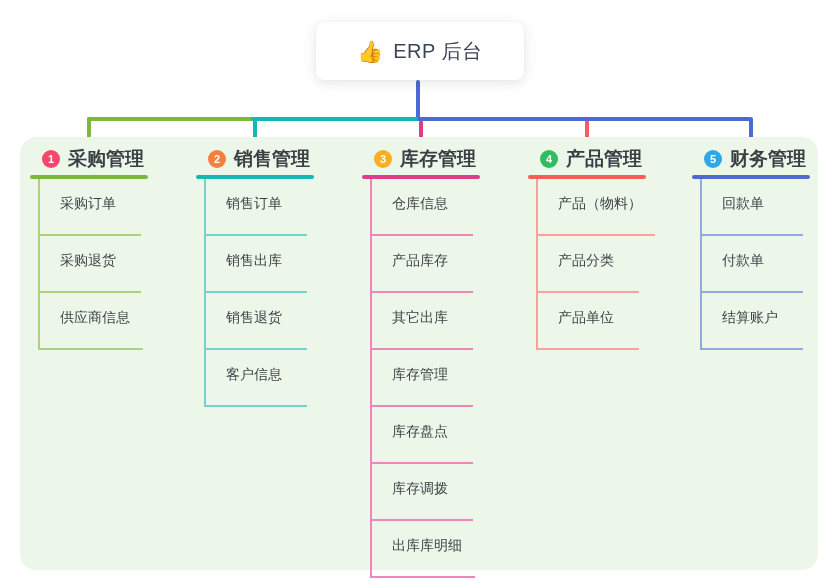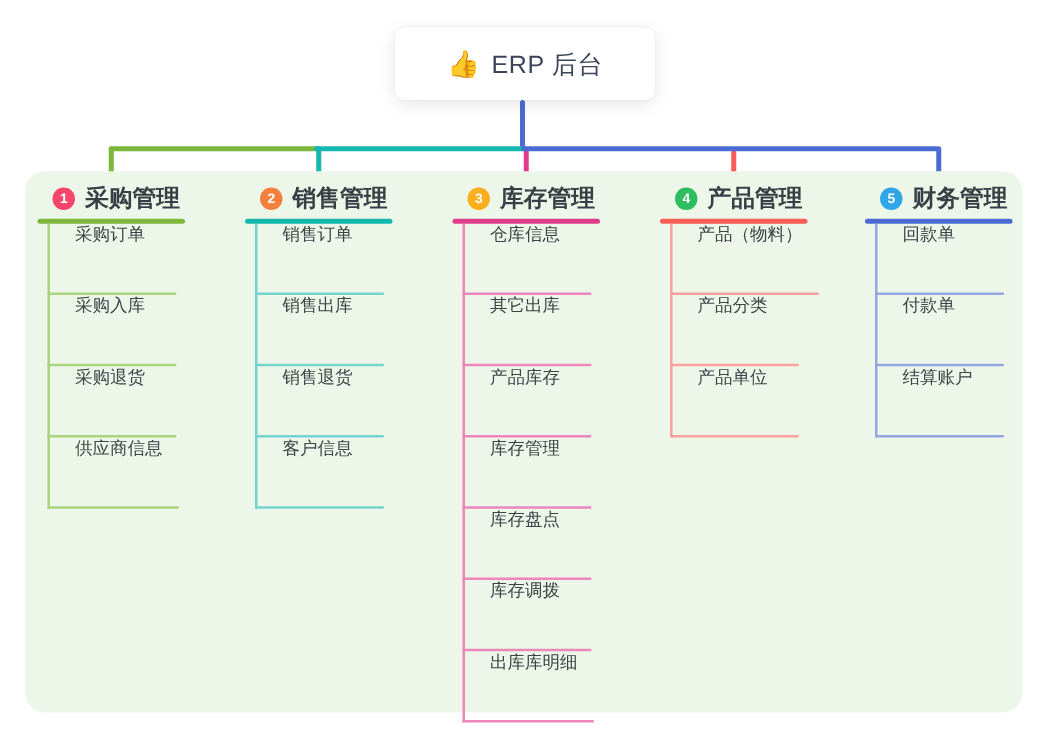--- a/index.html
+++ b/index.html
@@ -45,21 +45,21 @@
   .badge {
     width:18px; height:18px; border-radius:50%; flex:0 0 18px;
     display:flex; align-items:center; justify-content:center;
     color:#fff; font-size:11px; font-weight:bold;
   }
   .branch-title { font-size:19px; font-weight:600; color:#3a3f45; white-space:nowrap; }
   .branch-rule { margin-top:5px; width:118px; height:4px; border-radius:2px; background:var(--c); }
   .children { position:relative; margin-left:8px; }
   .vline { position:absolute; left:0; top:0; width:2px; height:100%; background:var(--cl); }
   .child {
-    height:55px; display:flex; align-items:flex-start;
+    height:55px; display:flex; align-items:center;
     width:max-content; min-width:90px; padding-right:13px;
     border-bottom:2px solid var(--cl);
   }
   .child-label {
     padding:0 0 6px 22px; font-size:14px; color:#3f4347; white-space:nowrap;
   }
 </style>
 </head>
 <body>
 
@@ -88,23 +88,20 @@
       <span class="badge" style="background: rgb(244, 71, 107);">1</span>
       <span class="branch-title">采购管理</span>
     </div>
     <div class="branch-rule"></div>
     <div class="children">
       <div class="vline"></div>
     <div class="child">
             <span class="child-label">采购订单</span>
           </div>
           <div class="child">
-            <span class="child-label">采购入库</span>
-          </div>
-          <div class="child">
             <span class="child-label">采购退货</span>
           </div>
           <div class="child">
             <span class="child-label">供应商信息</span>
           </div>
         </div>
   </div>
 
   <div class="branch" style="left: 196px; --c: #14b8ae; --cl: #72d4cc;">
     <div class="branch-header">
@@ -134,24 +131,24 @@
       <span class="badge" style="background: rgb(251, 175, 28);">3</span>
       <span class="branch-title">库存管理</span>
     </div>
     <div class="branch-rule"></div>
     <div class="children">
       <div class="vline"></div>
     <div class="child">
             <span class="child-label">仓库信息</span>
           </div>
           <div class="child">
+            <span class="child-label">产品库存</span>
+          </div>
+          <div class="child">
             <span class="child-label">其它出库</span>
-          </div>
-          <div class="child">
-            <span class="child-label">产品库存</span>
           </div>
           <div class="child">
             <span class="child-label">库存管理</span>
           </div>
           <div class="child">
             <span class="child-label">库存盘点</span>
           </div>
           <div class="child">
             <span class="child-label">库存调拨</span>
           </div>

